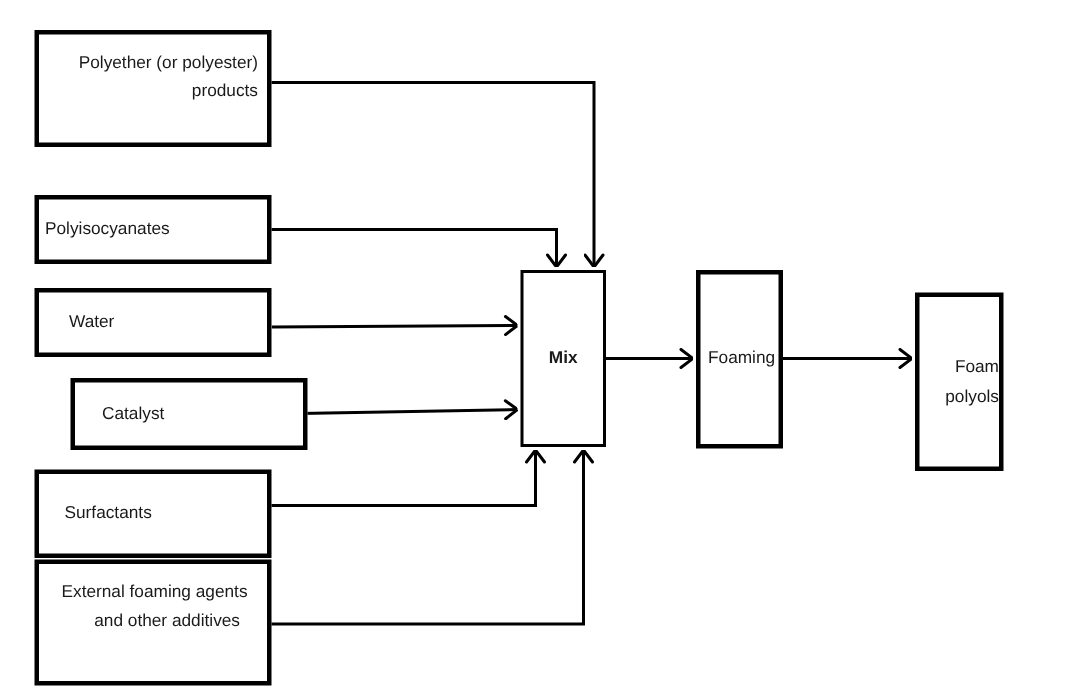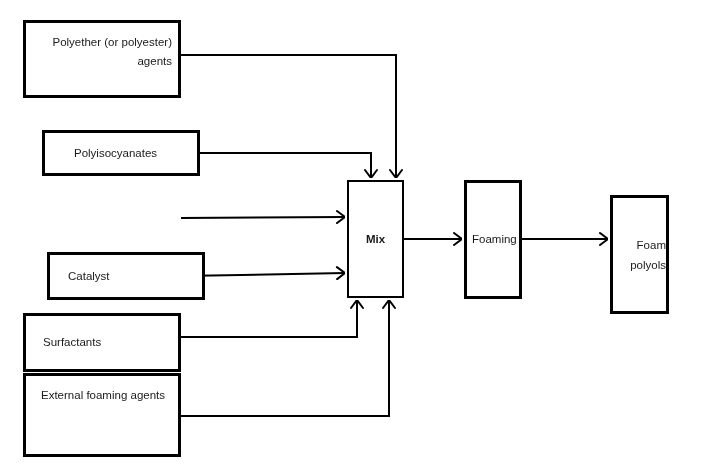--- a/index.html
+++ b/index.html
@@ -48,21 +48,21 @@
   .node.center-both {
     align-items: center;
     justify-content: center;
   }
   .node.col-center {
     flex-direction: column;
     justify-content: center;
   }
   
   #node-polyether        { left: 23px;  top: 20px;  width: 158px; height: 78px;  padding: 10px 6px 0 12px; }
-  #node-polyisocyanates  { left: 23px;  top: 130px; width: 158px; height: 46px;  padding-left: 29px; margin-left: 19px; }
+  #node-polyisocyanates  { left: 23px;  top: 130px; width: 158px; height: 46px;  padding-left: 4px; }
   #node-water            { left: 23px;  top: 192px; width: 158px; height: 46px;  padding-left: 20px; }
   #node-catalyst         { left: 23px;  top: 252px; width: 158px; height: 48px;  padding-left: 18px; margin-left: 24px; }
   #node-surfactants      { left: 23px;  top: 313px; width: 158px; height: 59px;  padding-left: 17px; }
   #node-external-agents  { left: 23px;  top: 373px; width: 158px; height: 84px;  padding: 10px 18px 0 15px; }
   
   #node-mix              { left: 347px; top: 180px; width: 57px;  height: 118px; border-width: 2px; font-weight: bold; }
   #node-foaming          { left: 464px; top: 180px; width: 58px;  height: 119px; padding-left: 5px; }
   #node-foam-products    { left: 610px; top: 195px; width: 59px;  height: 119px; padding-left: 3px; line-height: 20px; }
   .node span {
     white-space: nowrap;
@@ -87,38 +87,42 @@
       <polyline points="181,276 345,273" marker-end="url(#arrow-open)"></polyline>
       <polyline points="180,337 357,337 357,300" marker-end="url(#arrow-open)"></polyline>
       <polyline points="180,416 389,416 389,300" marker-end="url(#arrow-open)"></polyline>
       <polyline points="404,239 462,239" marker-end="url(#arrow-open)"></polyline>
       <polyline points="522,239 608,239" marker-end="url(#arrow-open)"></polyline>
     </g>
   </svg>
 
   <div class="node two-line" id="node-polyether">
     <span>Polyether (or polyester)</span>
-    <span>agents</span>
+    <span>products</span>
   </div>
 
   <div class="node center-v" id="node-polyisocyanates">
     <span>Polyisocyanates</span>
   </div>
 
+  <div class="node center-v" id="node-water">
+    <span>Water</span>
+  </div>
 
   <div class="node center-v" id="node-catalyst">
     <span>Catalyst</span>
   </div>
 
   <div class="node center-v" id="node-surfactants">
     <span>Surfactants</span>
   </div>
 
   <div class="node two-line" id="node-external-agents">
     <span>External foaming agents</span>
+    <span>and other additives</span>
   </div>
 
   <div class="node center-both" id="node-mix">
     <span>Mix</span>
   </div>
 
   <div class="node center-v" id="node-foaming">
     <span>Foaming</span>
   </div>
 

